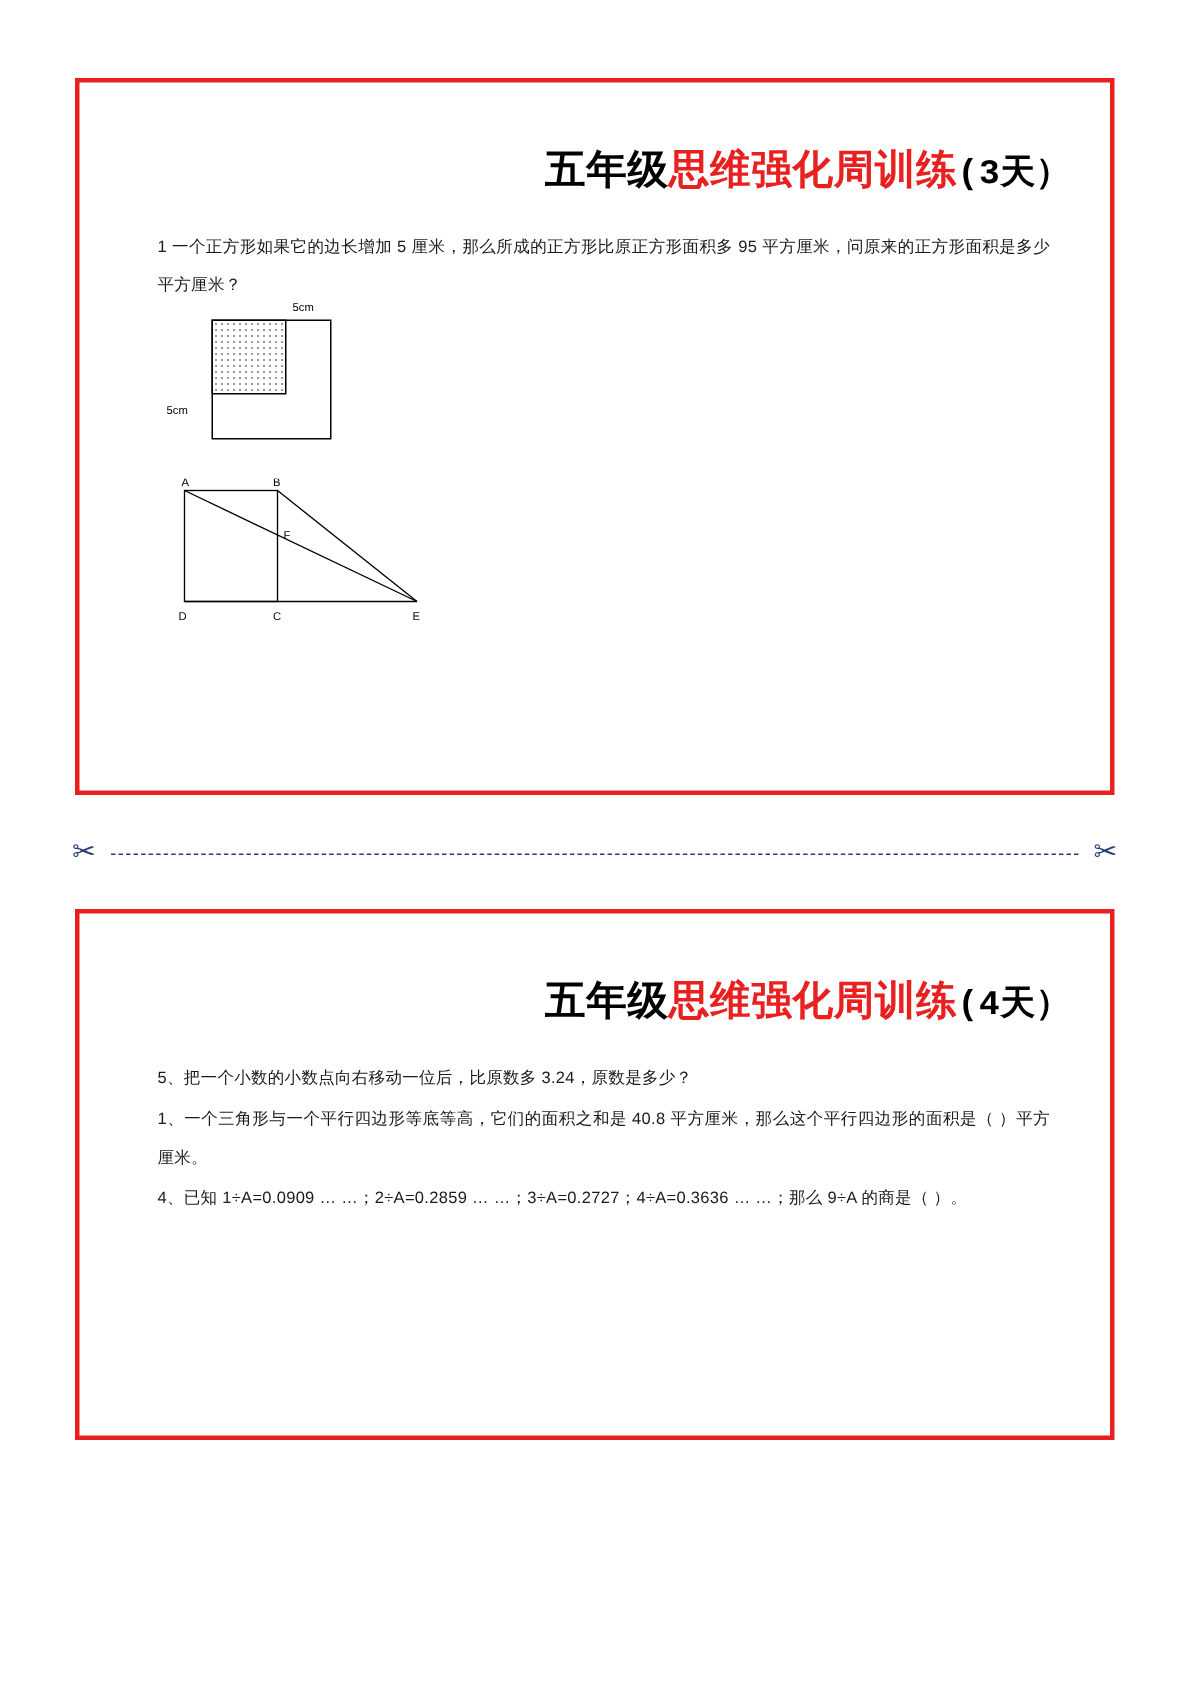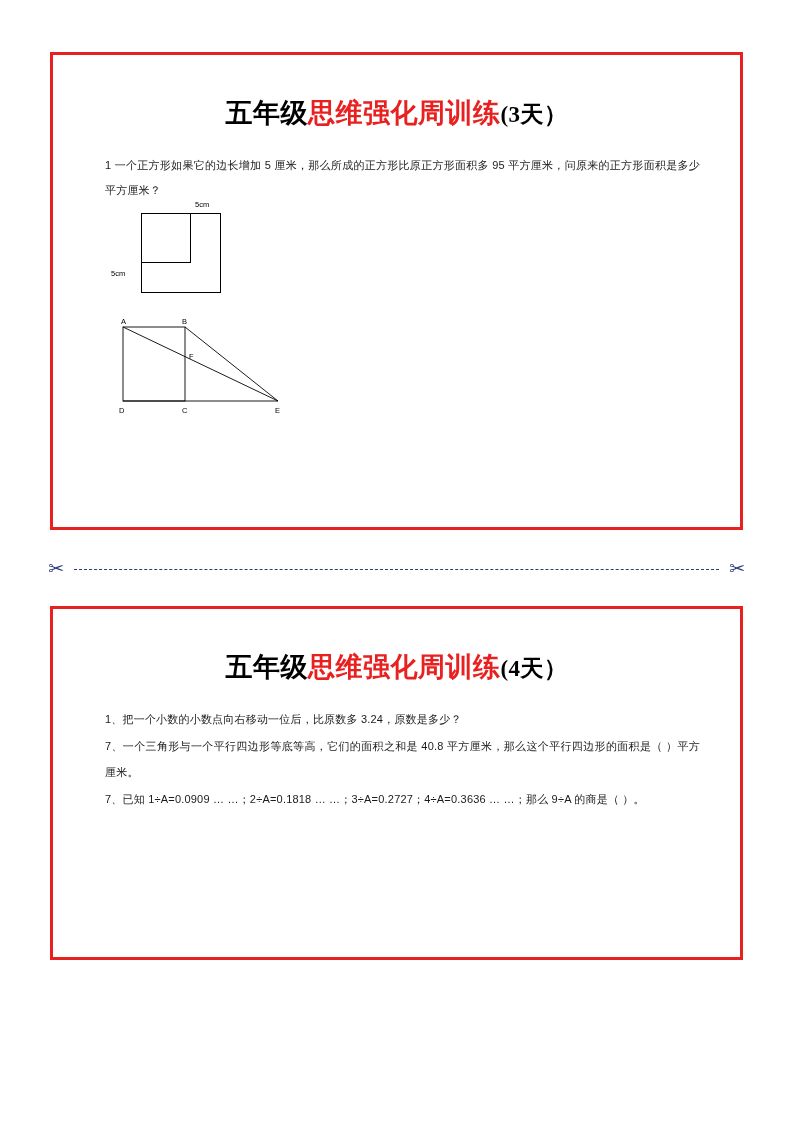--- a/index.html
+++ b/index.html
@@ -32,27 +32,27 @@
     top: 52px;
     height: 478px;
     padding: 26px 26px 10px 26px;
   }
   #worksheet-2 {
     top: 606px;
     height: 354px;
     padding: 26px 26px 10px 26px;
   }
   .title {
-    text-align: center;
+    text-align: right;
     font-weight: bold;
     font-size: 27px;
     letter-spacing: 0.5px;
     margin: 14px 0 22px 0;
     white-space: nowrap;
-    font-family: Liberation Serif, serif;
+    font-family: Liberation Mono, monospace;
   }
   .title .t-black { color: #000000; }
   .title .t-red { color: #e8201f; }
   .title .t-paren { color: #000000; font-size: 23px; }
 
   .q {
     font-size: 11px;
     line-height: 2.0;
     color: #1a1a1a;
     margin: 0 0 6px 0;
@@ -186,18 +186,18 @@
     <div class="dash"></div>
     <span class="scissors right">✂</span>
   </div>
 
   <section class="worksheet" id="worksheet-2">
 
     <h1 class="title">
       <span class="t-black">五年级</span><span class="t-red">思维强化周训练</span><span class="t-paren">(4天）</span>
     </h1>
 
-    <p class="q">1、把一个小数的小数点向右移动一位后，比原数多 3.24，原数是多少？</p>
-    <p class="q">7、一个三角形与一个平行四边形等底等高，它们的面积之和是 40.8 平方厘米，那么这个平行四边形的面积是（      ）平方厘米。</p>
-    <p class="q">7、已知 1÷A=0.0909 … …；2÷A=0.1818 … …；3÷A=0.2727；4÷A=0.3636 … …；那么 9÷A 的商是（        ）。</p>
+    <p class="q">5、把一个小数的小数点向右移动一位后，比原数多 3.24，原数是多少？</p>
+    <p class="q">1、一个三角形与一个平行四边形等底等高，它们的面积之和是 40.8 平方厘米，那么这个平行四边形的面积是（      ）平方厘米。</p>
+    <p class="q">4、已知 1÷A=0.0909 … …；2÷A=0.2859 … …；3÷A=0.2727；4÷A=0.3636 … …；那么 9÷A 的商是（        ）。</p>
   </section>
 
 </div>
 
 </body></html>

